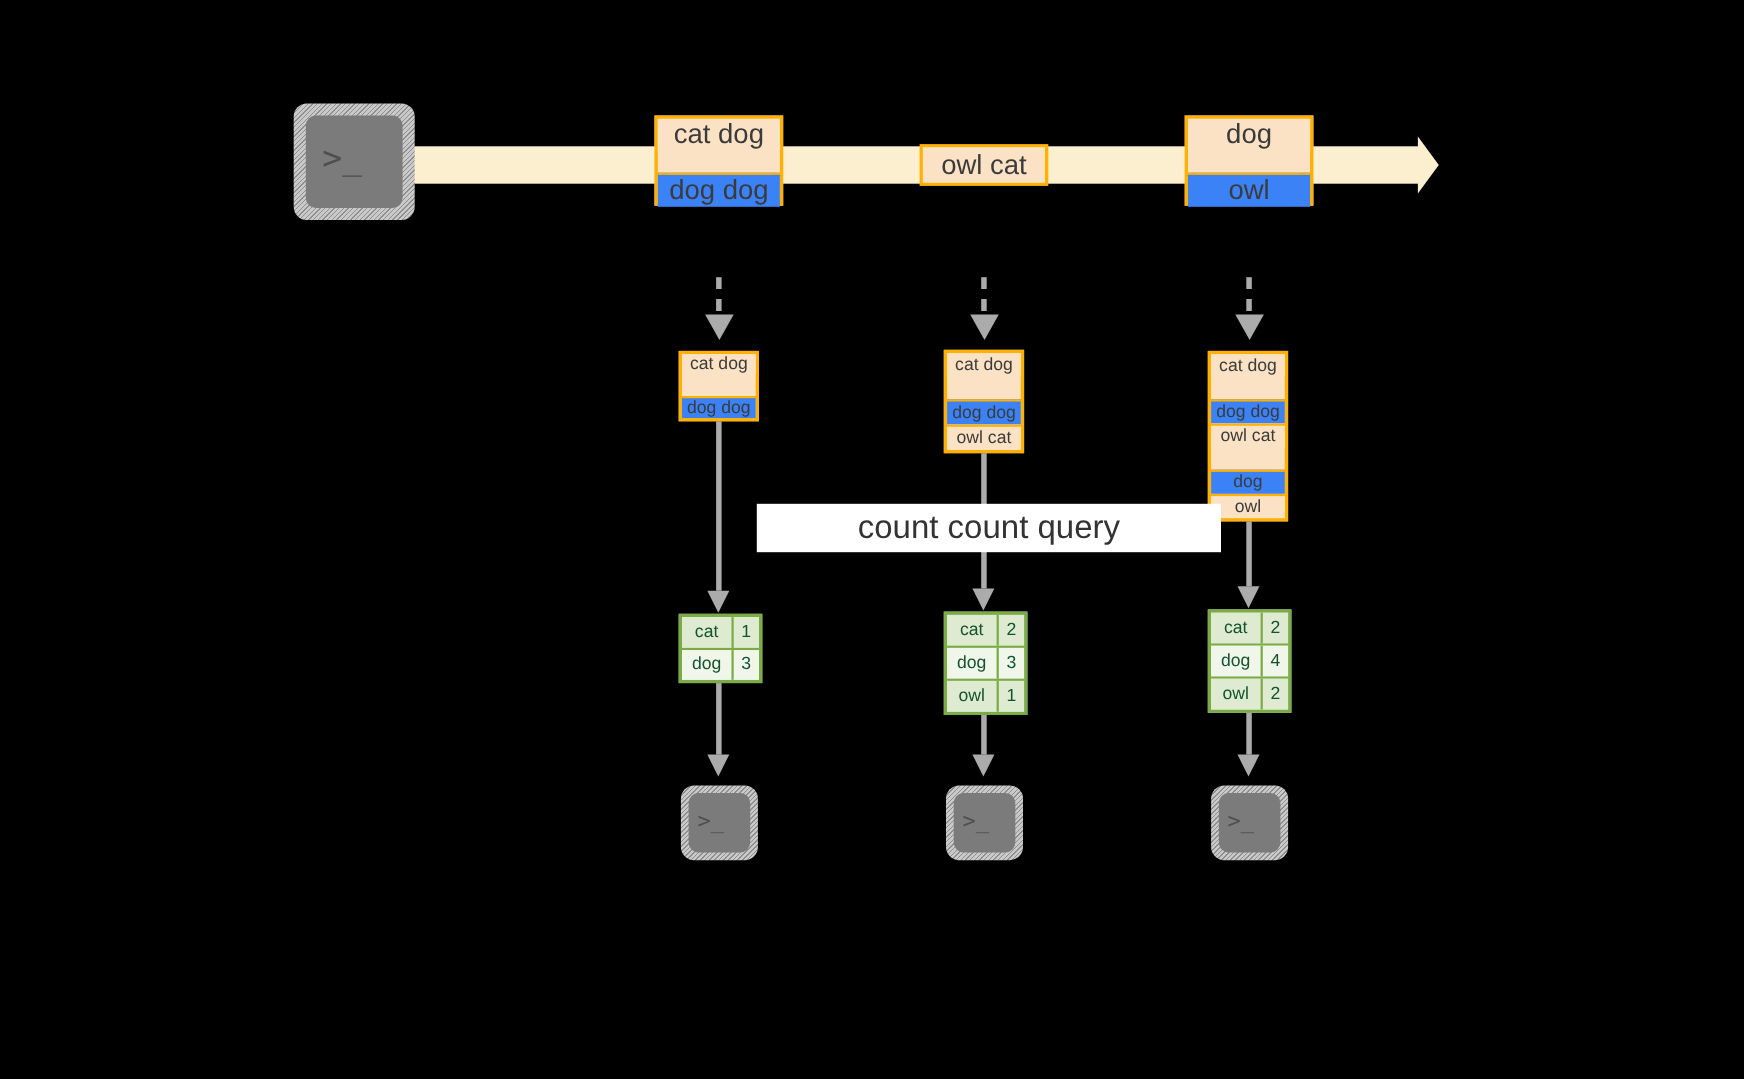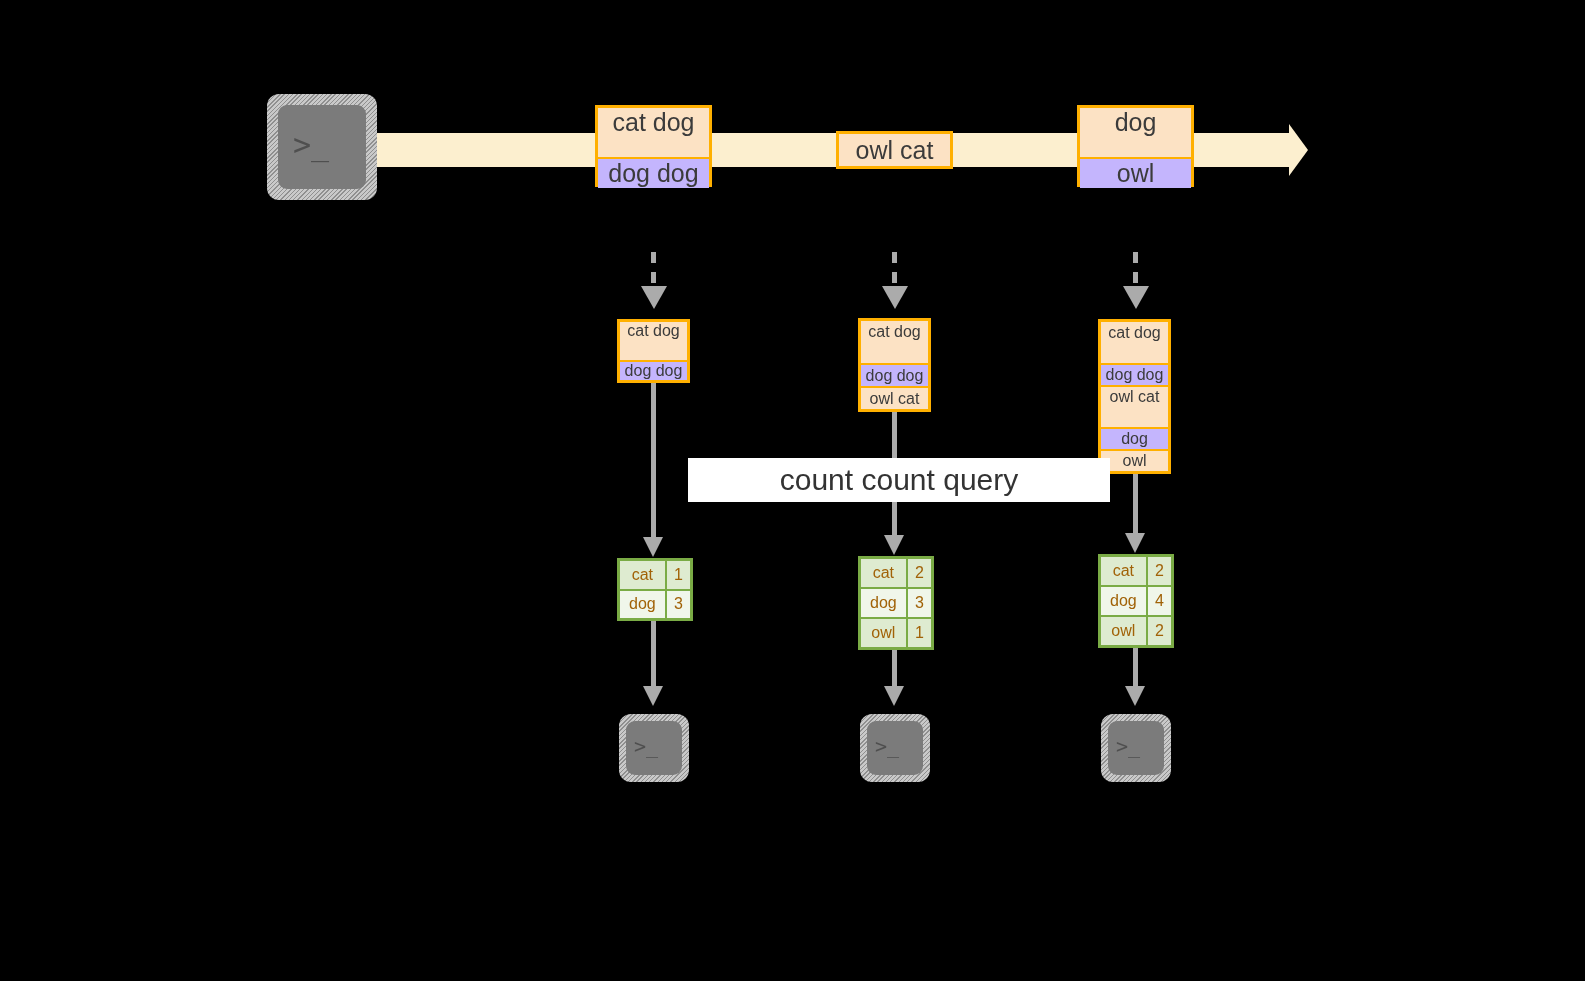--- a/index.html
+++ b/index.html
@@ -68,21 +68,21 @@
     flex-direction: column;
   }
   .rec .cell {
     box-sizing: border-box;
     display: flex;
     align-items: center;
     justify-content: center;
     color: #3b3b3b;
     white-space: nowrap;
   }
-  .rec .cell.alt { background: #c4b5fd; margin-top: 20px; }
+  .rec .cell.alt { background: #3b82f6; margin-top: 20px; }
   .rec .cell.dark { background: #FCE2C4; }
   .rec .cell + .cell { border-top: 2px solid #FFB000; }
 
   .rec.big { border-width: 3px; }
   .rec.big .cell { font-size: 25px; }
   .rec.small .cell { font-size: 16px; }
 
   
   .res {
     position: absolute;
@@ -98,21 +98,21 @@
     flex: 1 1 auto;
   }
   .res .row + .row { border-top: 2px solid #7AAB45; }
   .res .row .word,
   .res .row .cnt {
     box-sizing: border-box;
     display: flex;
     align-items: center;
     justify-content: center;
     font-size: 16px;
-    color: #a16207;
+    color: #14532d;
     white-space: nowrap;
   }
   .res .row .word { width: 46px; }
   .res .row .cnt  { width: 26px; border-left: 2px solid #7AAB45; }
   .res .row.dark .word, .res .row.dark .cnt { background: #DEEBD0; }
   .res .row.alt  .word, .res .row.alt  .cnt { background: #F0F6EA; }
 
   
   .vline {
     position: absolute;

